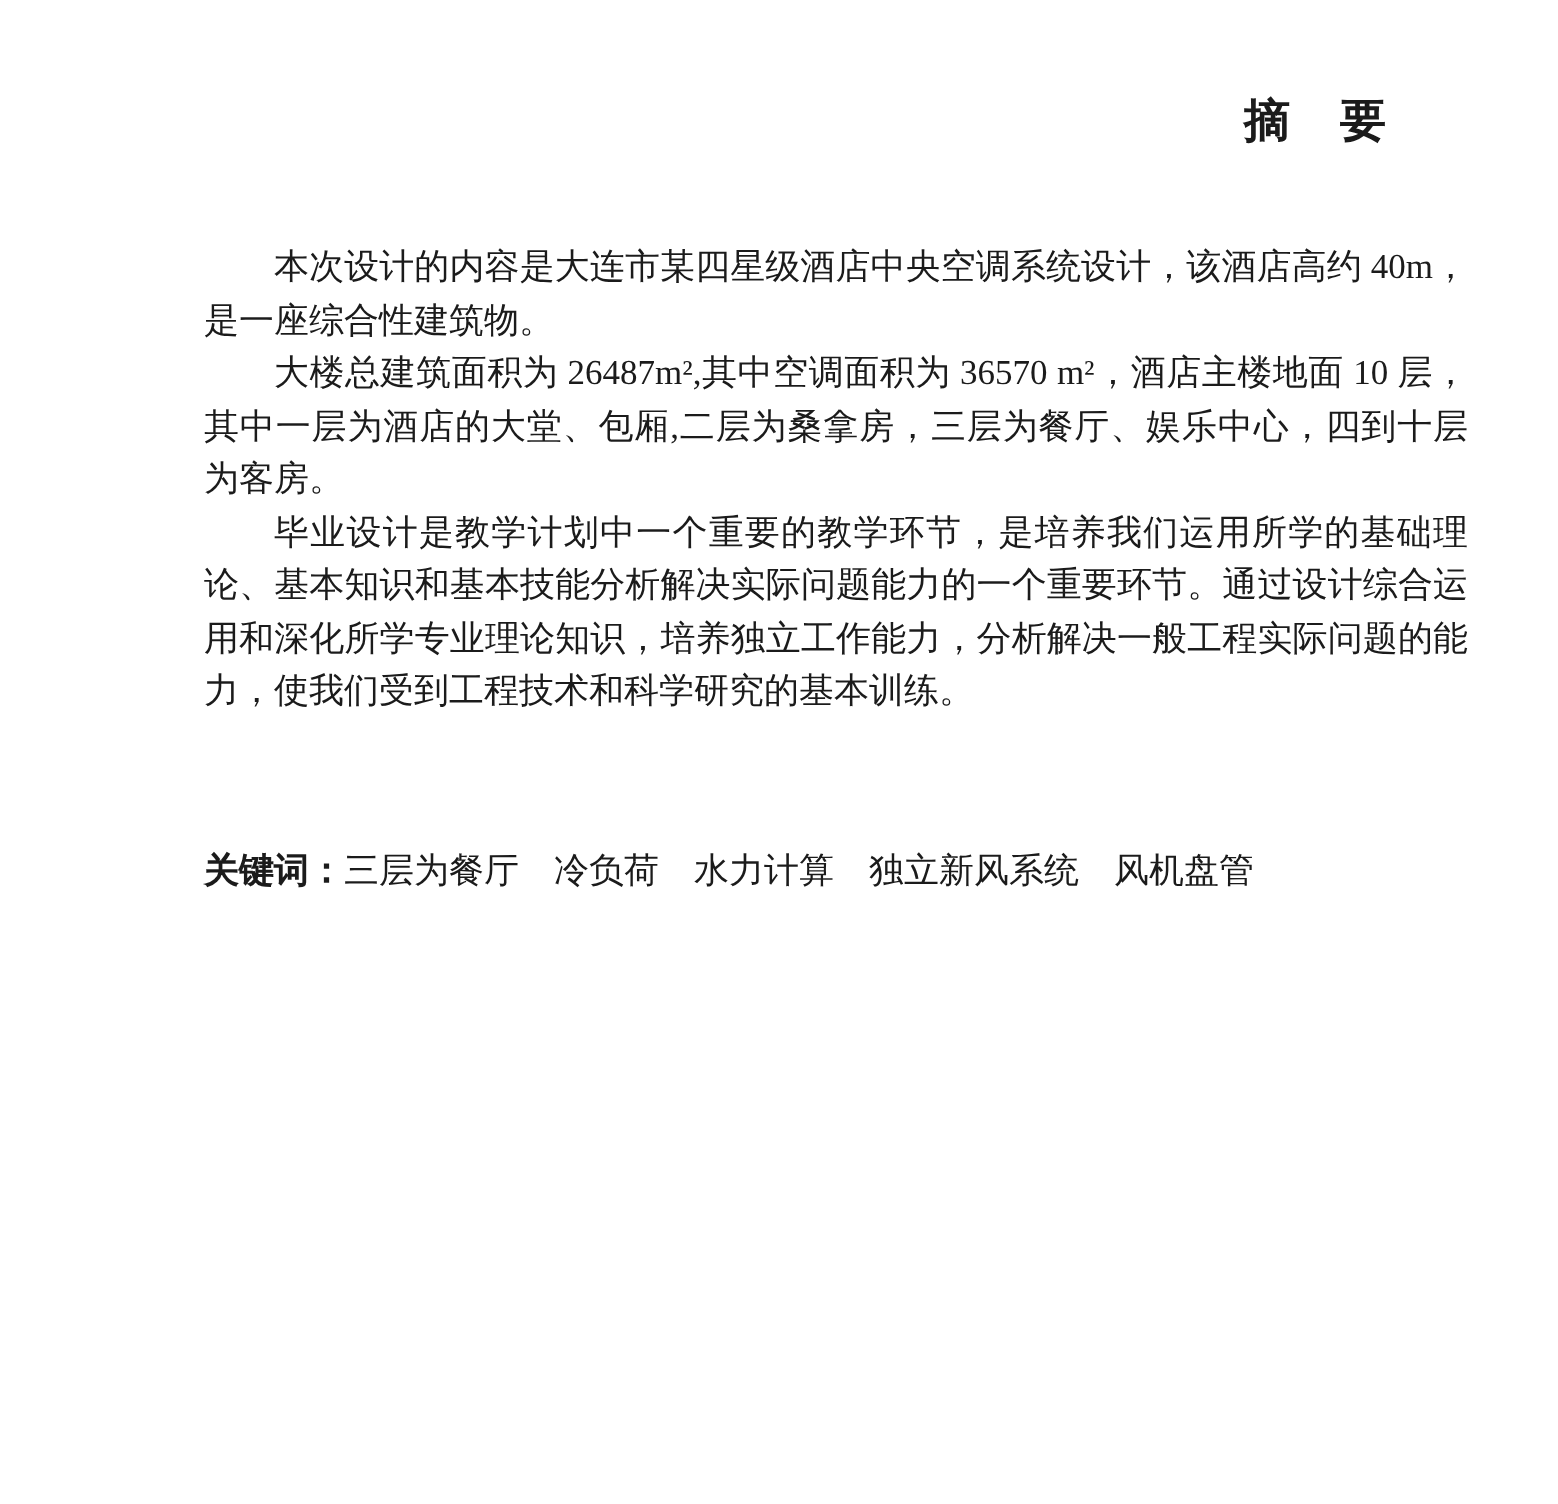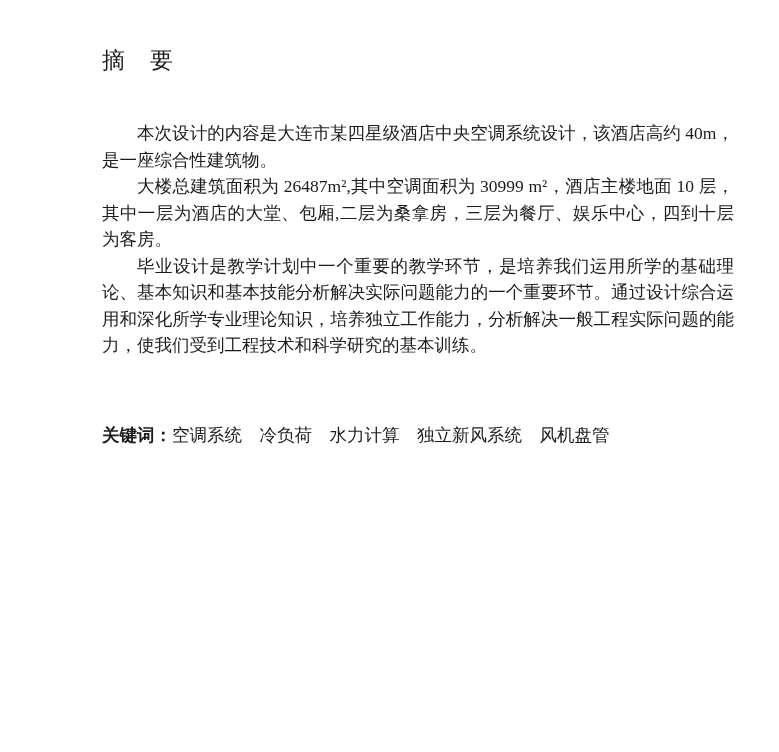--- a/index.html
+++ b/index.html
@@ -16,24 +16,24 @@
   }
   .page {
     position: relative;
     width: 779px;
     height: 752px;
     background: #ffffff;
     overflow: hidden;
   }
   .title {
     margin: 46px 85px 0 102px;   
-    text-align: left;
+    text-align: right;
     font-size: 23px;
     line-height: 30px;
-    font-weight: normal;
+    font-weight: bold;
     letter-spacing: 1px;
   }
   .content {
     margin: 0 33px 0 102px;      
     width: 632px;
     font-size: 17.5px;
     line-height: 26.5px;
     text-align: justify;
   }
   .para {
@@ -57,24 +57,24 @@
 <body>
 
 <div class="page">
 
   <h1 class="title">摘　要</h1>
 
   <div class="content">
 
     <p class="para first">本次设计的内容是大连市某四星级酒店中央空调系统设计，该酒店高约 40m，是一座综合性建筑物。</p>
 
-    <p class="para">大楼总建筑面积为 26487m²,其中空调面积为 30999 m²，酒店主楼地面 10 层，其中一层为酒店的大堂、包厢,二层为桑拿房，三层为餐厅、娱乐中心，四到十层为客房。</p>
+    <p class="para">大楼总建筑面积为 26487m²,其中空调面积为 36570 m²，酒店主楼地面 10 层，其中一层为酒店的大堂、包厢,二层为桑拿房，三层为餐厅、娱乐中心，四到十层为客房。</p>
 
 
     <p class="para">毕业设计是教学计划中一个重要的教学环节，是培养我们运用所学的基础理论、基本知识和基本技能分析解决实际问题能力的一个重要环节。通过设计综合运用和深化所学专业理论知识，培养独立工作能力，分析解决一般工程实际问题的能力，使我们受到工程技术和科学研究的基本训练。</p>
 
     <p class="para keywords">
-      <span class="kw-label">关键词：</span><span>空调系统　冷负荷　水力计算　独立新风系统　风机盘管</span>
+      <span class="kw-label">关键词：</span><span>三层为餐厅　冷负荷　水力计算　独立新风系统　风机盘管</span>
     </p>
 
   </div>
 
 </div>
 
 </body></html>

